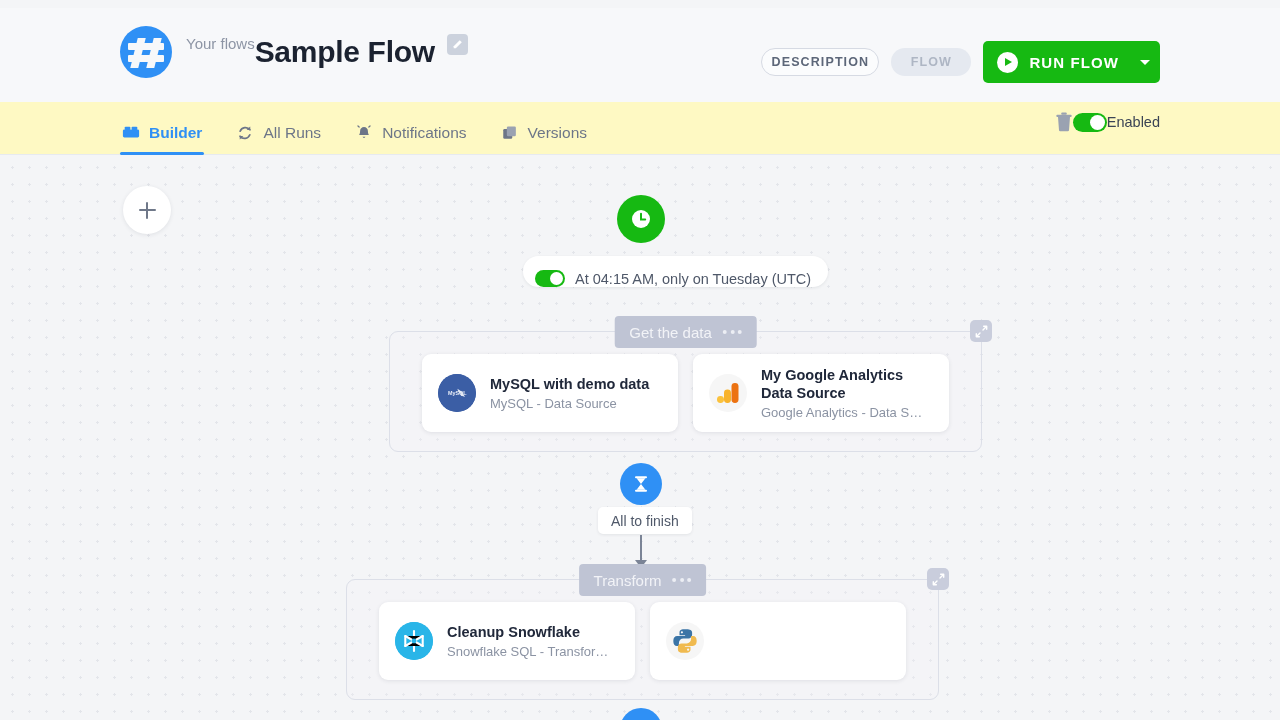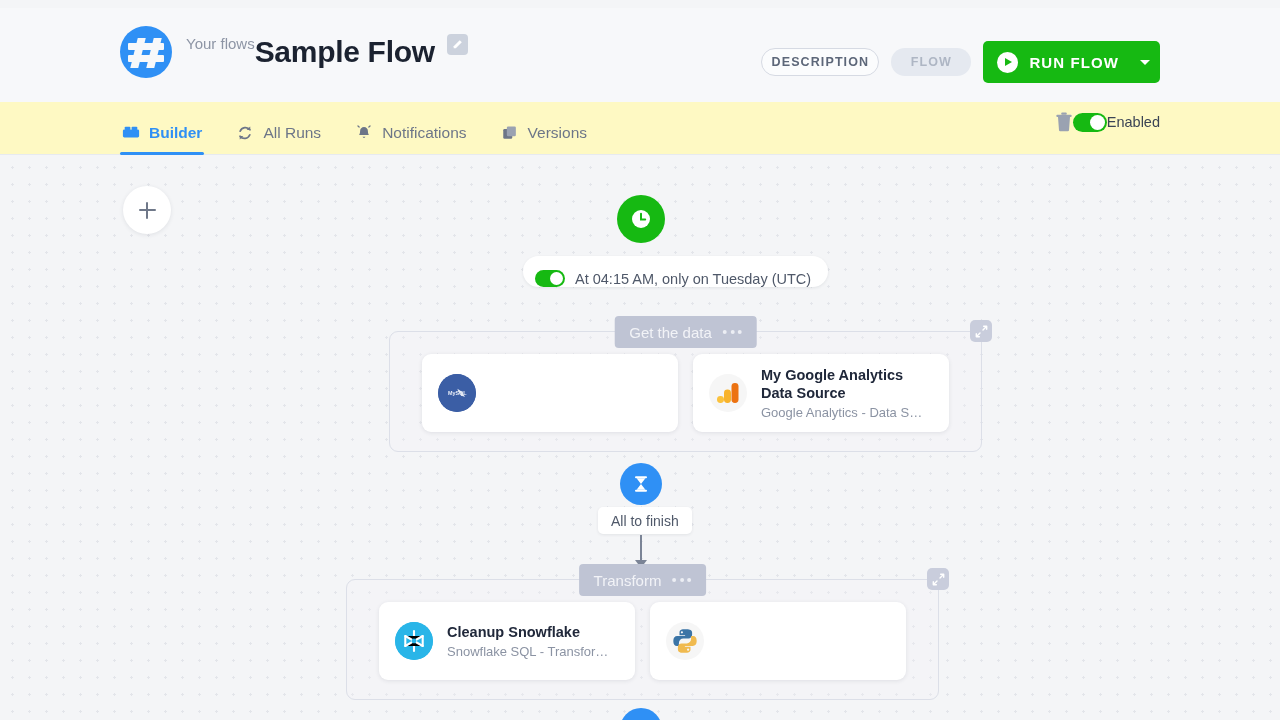--- a/index.html
+++ b/index.html
@@ -385,20 +385,24 @@
     </div>
 
     <div class="card" style="left:32px; top:22px;">
       <div class="card-ic" style="background:#3b5ea5;">
         <svg width="38" height="38" viewBox="0 0 38 38">
           <circle cx="19" cy="19" r="19" fill="#3b5ea5"></circle>
           <path d="M27 23c-1.6-3.8-4.3-6.6-7.6-8.3l.9 3.1 2 1.6.7 2.2 2 .7z" fill="#dfe6f2"></path>
           <text x="10" y="21" font-family="Liberation Sans, sans-serif" font-size="5.4" fill="#e8edf6" font-weight="700">MySQL</text>
         </svg>
       </div>
+      <div class="card-txt">
+        <div class="card-title">MySQL with demo data</div>
+        <div class="card-sub">MySQL - Data Source</div>
+      </div>
     </div>
 
     <div class="card" style="left:303px; top:22px;">
       <div class="card-ic" style="background:#f6f6f6;">
         <svg width="26" height="26" viewBox="0 0 26 26">
           <rect x="16.5" y="3" width="7" height="20" rx="3.4" fill="#ec7211"></rect>
           <rect x="9" y="9.5" width="7" height="13.5" rx="3.4" fill="#f8b32b"></rect>
           <rect x="2" y="16" width="7" height="7" rx="3.4" fill="#fbc23d"></rect>
         </svg>
       </div>

